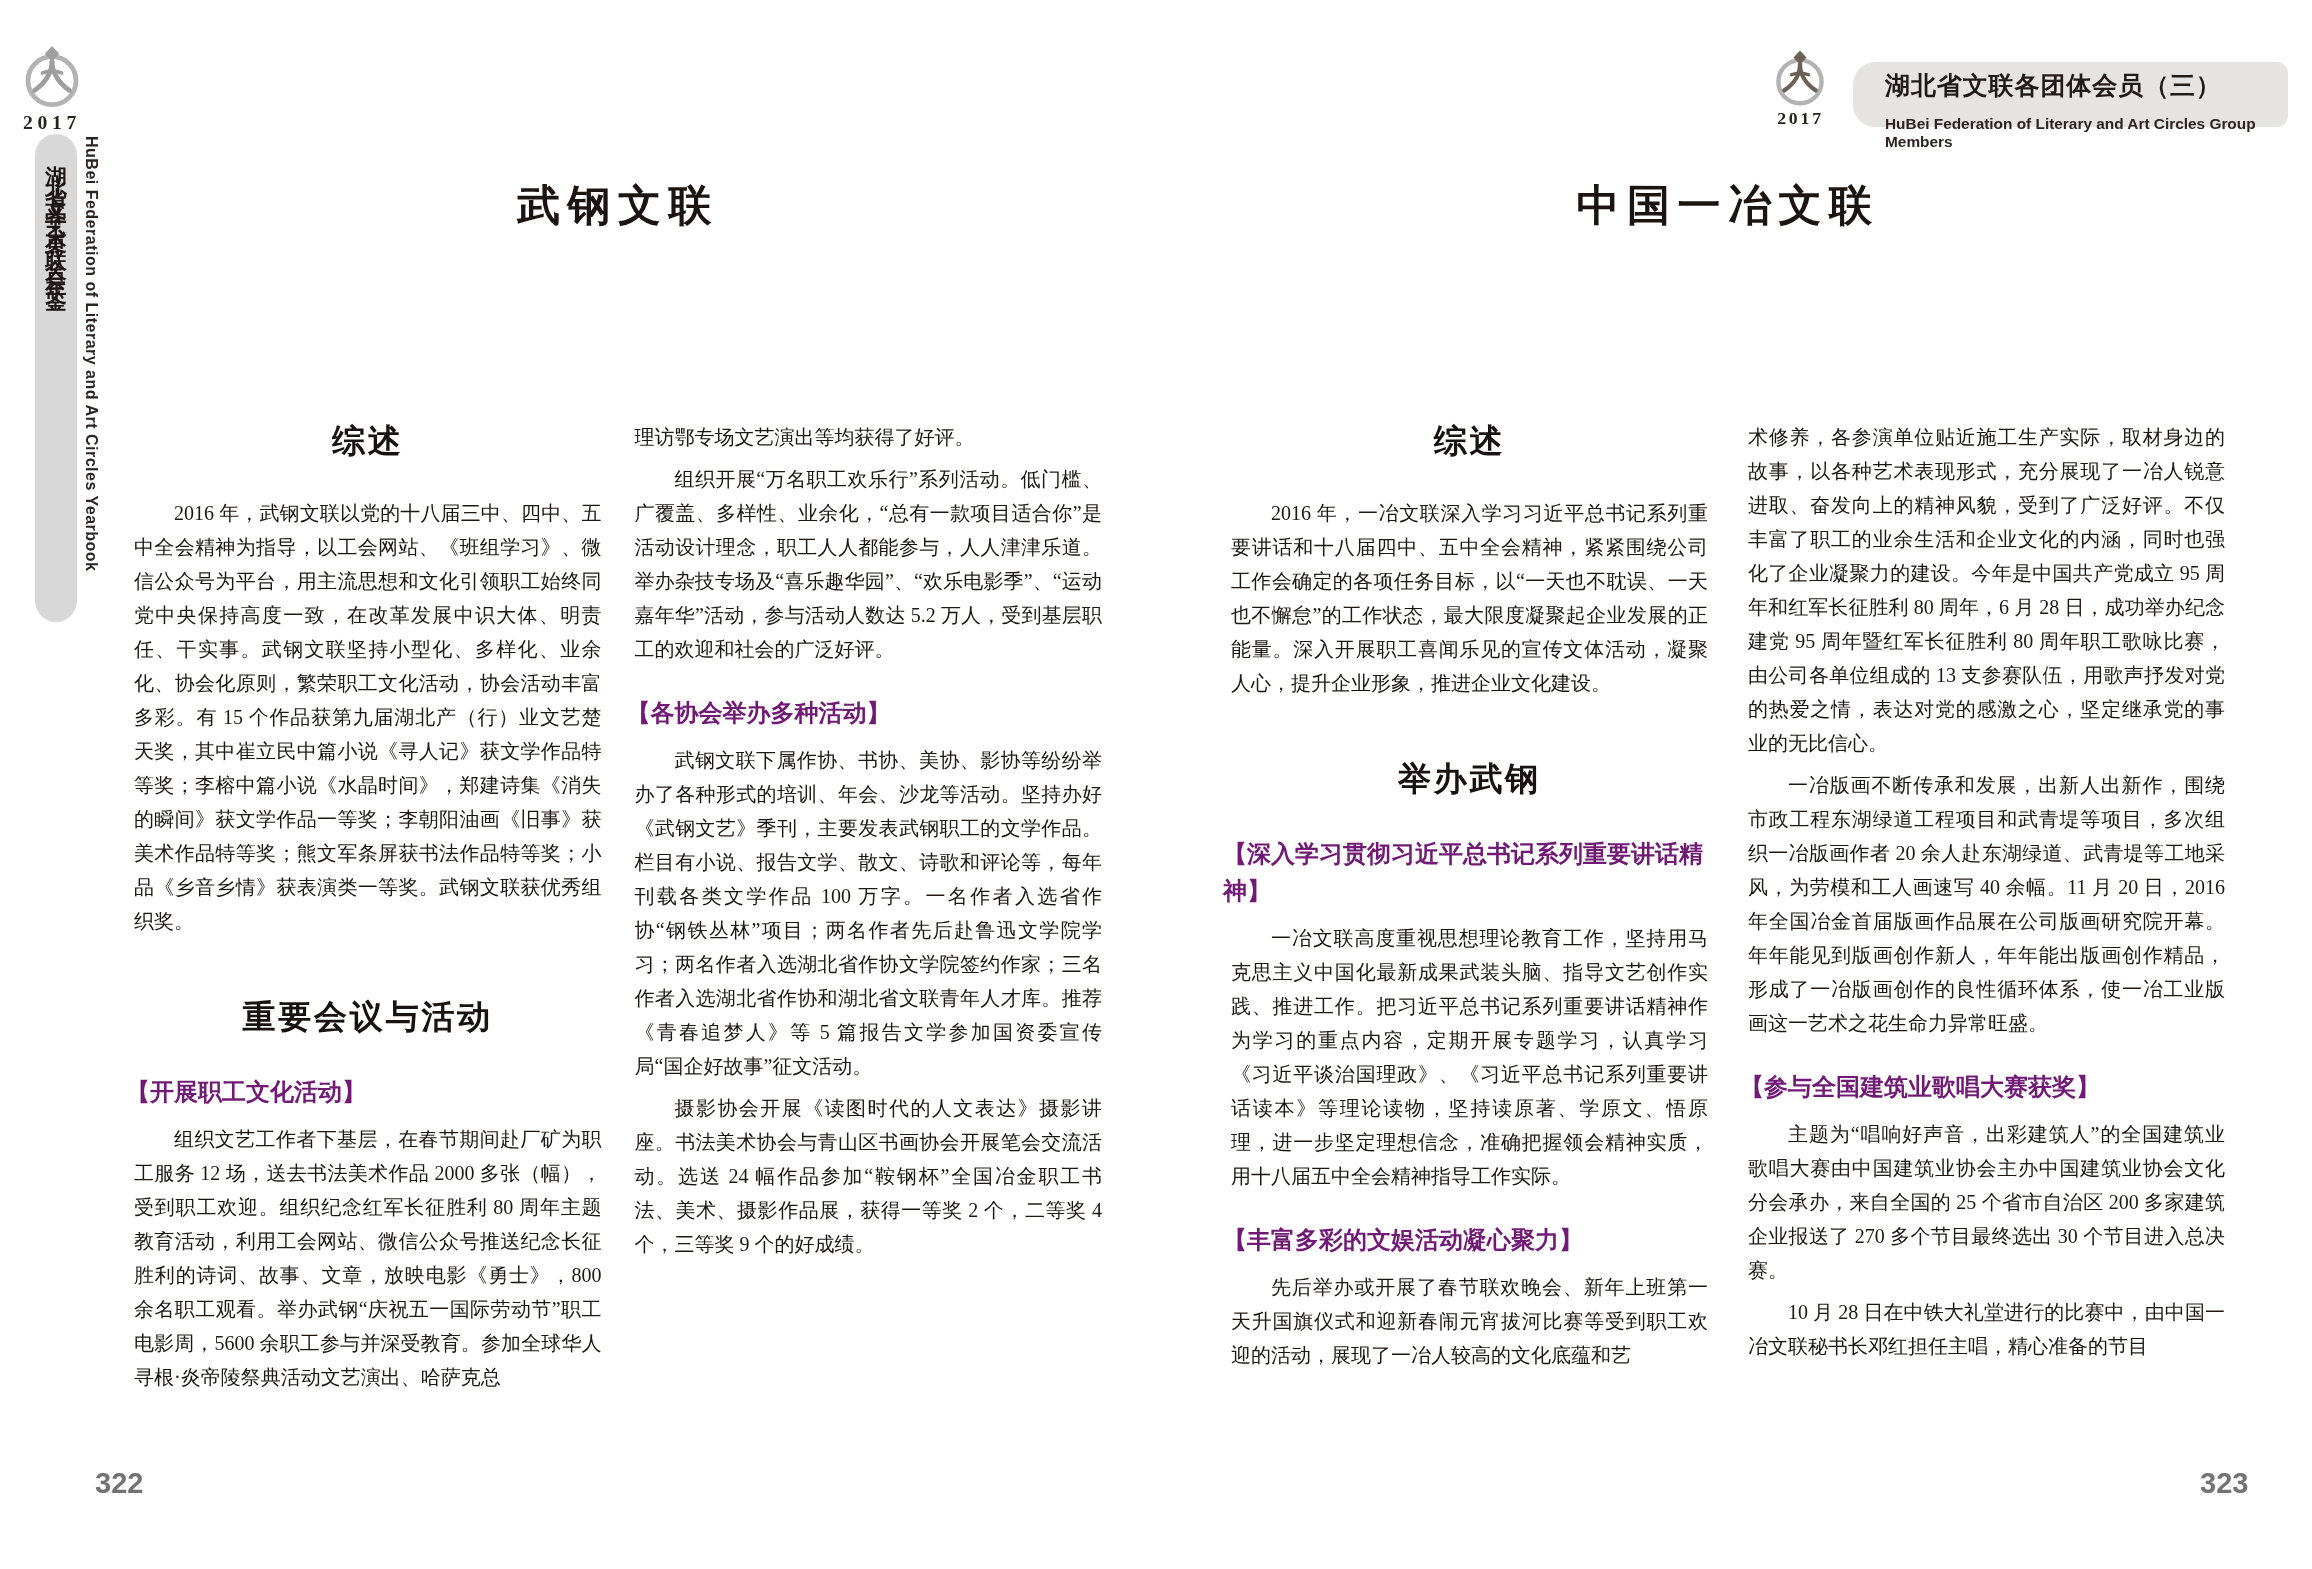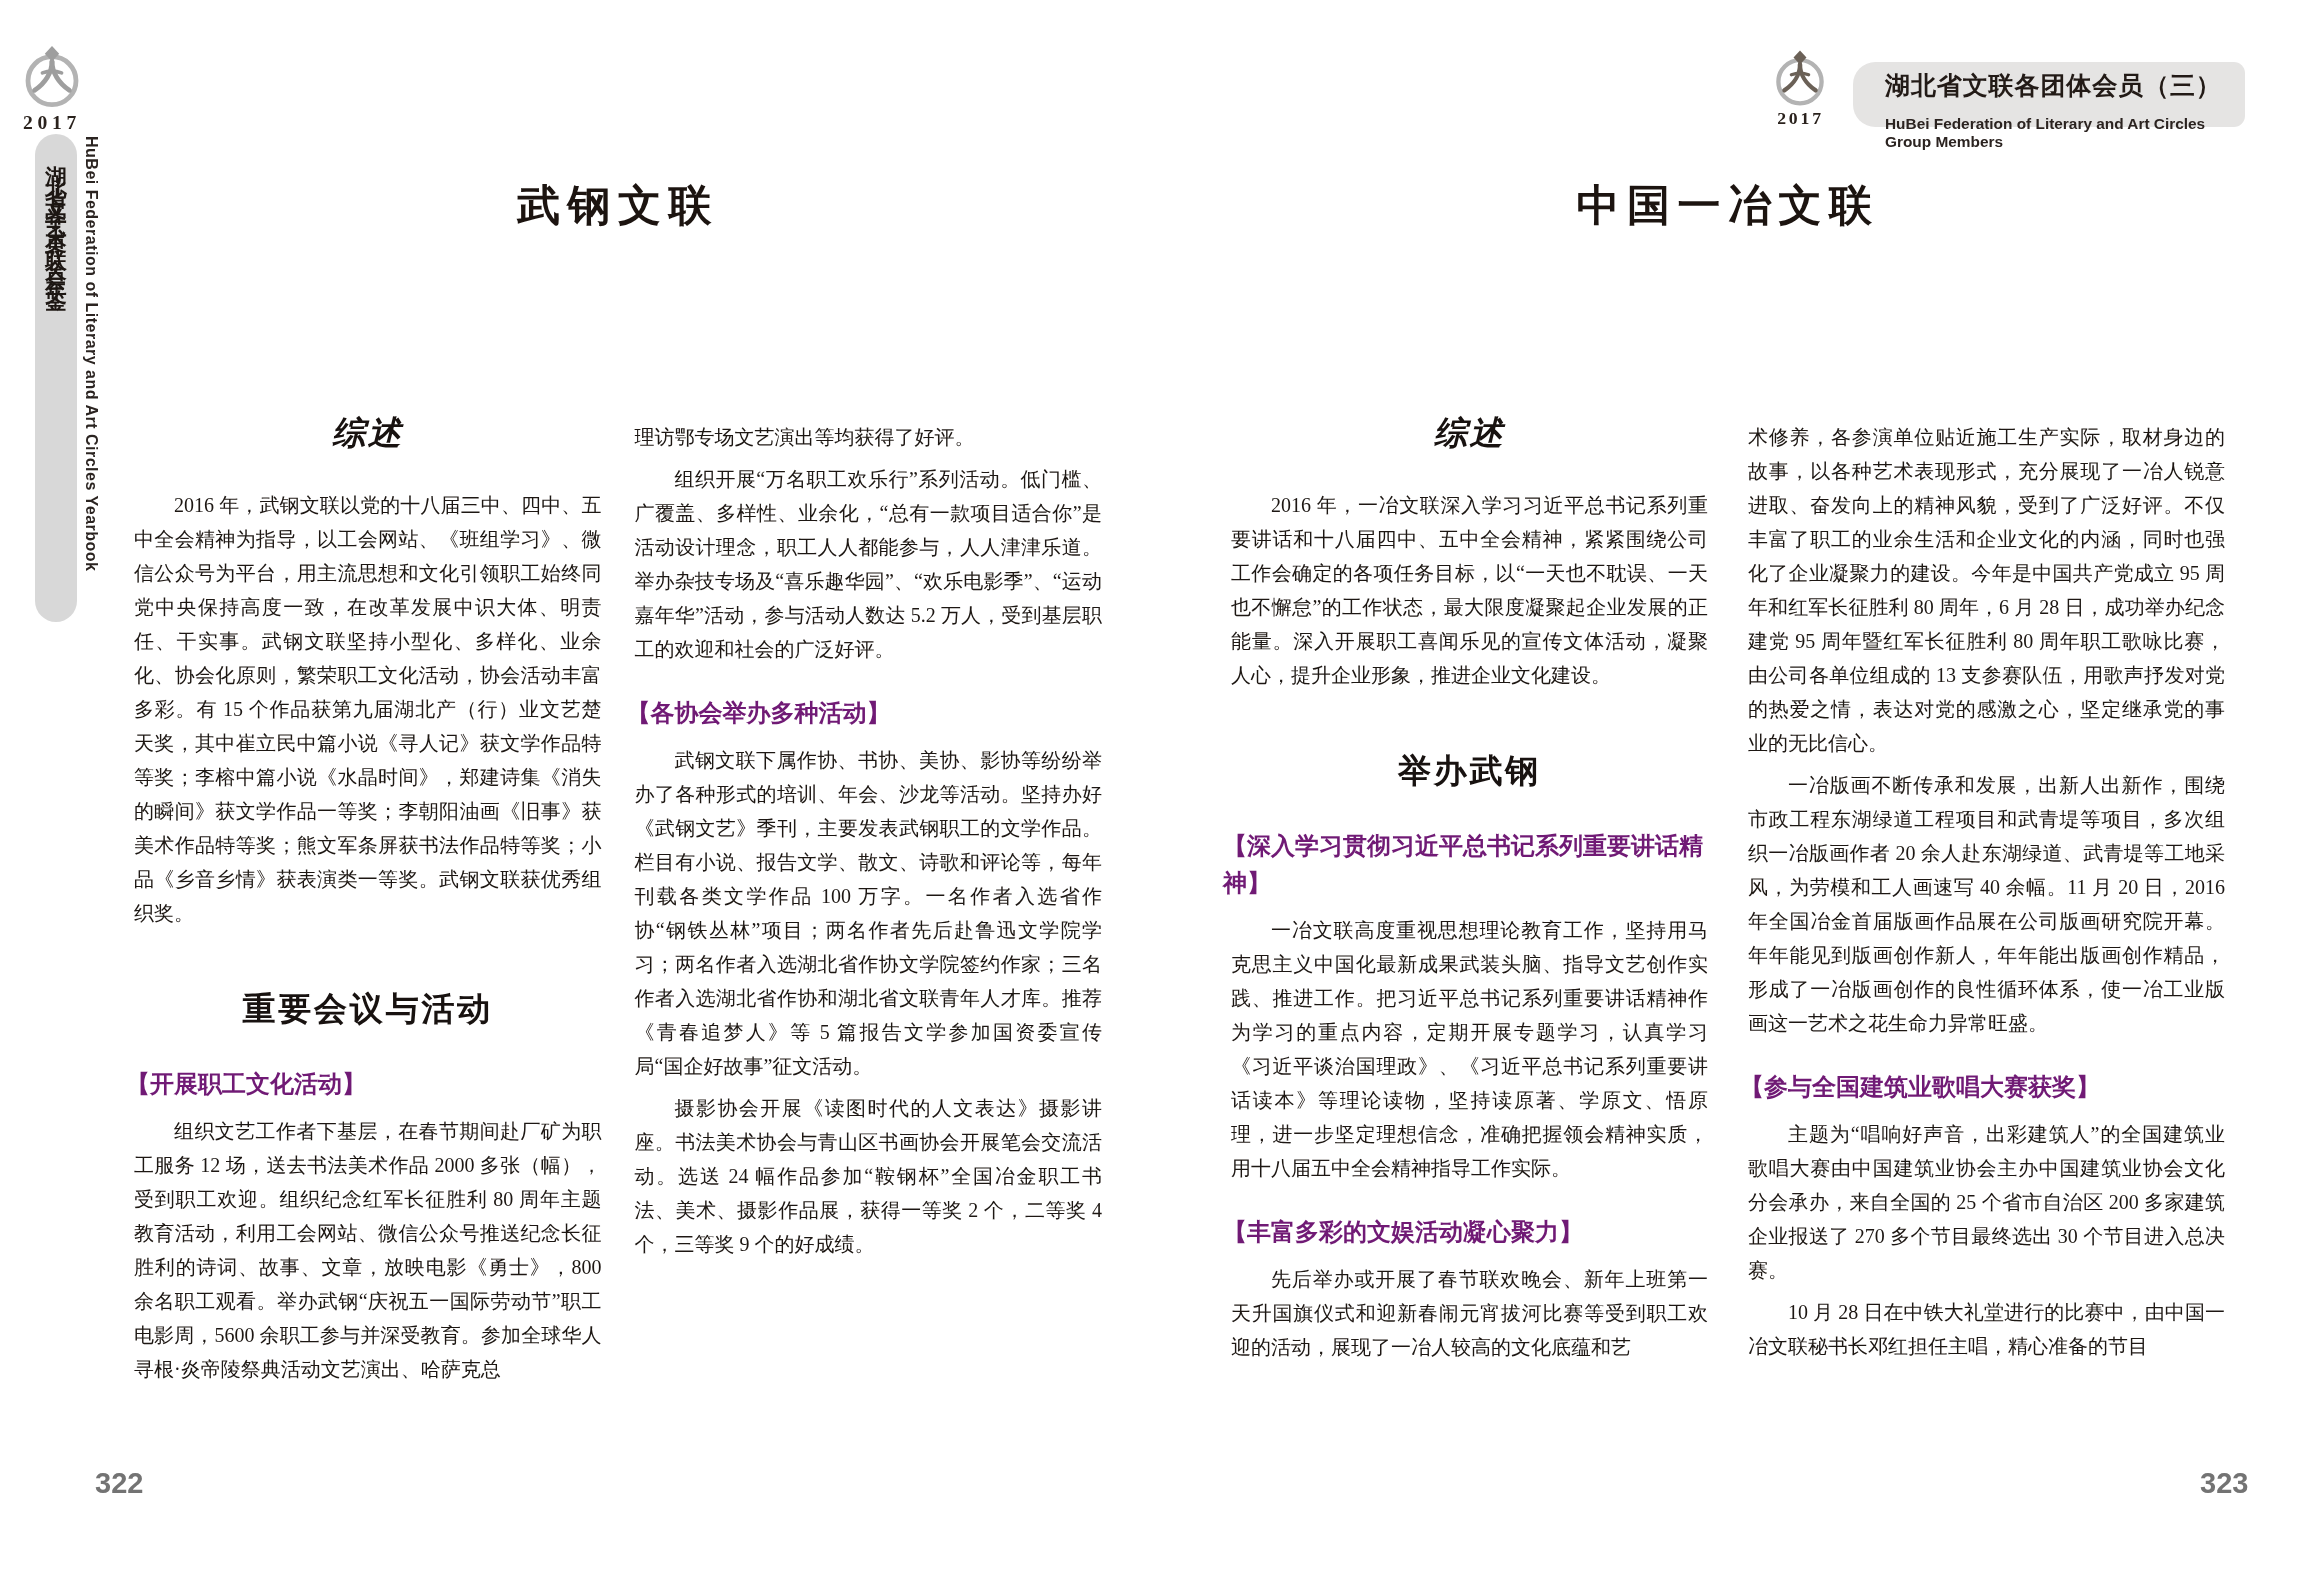--- a/index.html
+++ b/index.html
@@ -19,40 +19,40 @@
   .series-pill span{writing-mode:vertical-rl;text-orientation:upright;font-weight:bold;
     font-size:21.4px;letter-spacing:10.3px;padding-top:15px;color:#1d1713;
     font-family:"Liberation Serif","DejaVu Serif",serif;}
   .series-en{position:absolute;left:82px;top:136px;height:522px;writing-mode:vertical-rl;
     font-family:"Liberation Sans","DejaVu Sans",sans-serif;font-weight:bold;font-size:16px;
     letter-spacing:0.5px;color:#2b2421;}
   
   .header-logo{position:absolute;left:1773px;top:48px;width:54px;height:60px;}
   .header-year{position:absolute;left:1764px;top:108px;width:73px;text-align:center;
     font-weight:bold;font-size:17.7px;letter-spacing:2.8px;color:#2a221d;}
-  .header-bar{position:absolute;left:1853px;top:62px;width:392px;height:65px;background:#e5e4e3;
+  .header-bar{position:absolute;left:1853px;top:62px;width:435px;height:65px;background:#e5e4e3;
     border-radius:22.4px 11.2px 11.2px 22.4px;box-sizing:border-box;padding:8.4px 9.3px 0 32px;}
   .header-bar-cn{font-family:"Liberation Sans","DejaVu Sans",sans-serif;font-weight:bold;
     font-size:25px;color:#221a16;letter-spacing:0.9px;line-height:1.2;}
   .header-bar-en{font-family:"Liberation Sans","DejaVu Sans",sans-serif;font-weight:bold;
     font-size:15.4px;color:#2b2320;margin-top:15px;}
   
   .page-title{position:absolute;top:177px;text-align:center;font-weight:900;font-size:43px;
     letter-spacing:7.5px;color:#1c1410;font-family:Liberation Serif, serif;}
   .page-title.lp{left:126px;width:984px;}
   .page-title.rp{left:1223px;width:1010px;}
   
   .cols{position:absolute;top:412px;display:flex;}
   .cols.lp{left:126px;width:984px;gap:17px;}
   .cols.rp{left:1223px;width:1010px;gap:24px;}
   .col{flex:1 1 0;min-width:0;}
   .sec-head{font-family:"Liberation Sans","DejaVu Sans",sans-serif;font-weight:bold;
     font-size:33px;text-align:center;letter-spacing:2.8px;color:#181210;
     margin:58px 0 35px;line-height:1.25;}
-  .sec-head:first-child{margin-top:0;font-style:italic;}
+  .sec-head:first-child{margin-top:8px;}
   .sub-head{font-family:"Liberation Sans","DejaVu Sans",sans-serif;font-weight:bold;
     font-size:24px;color:#701a75;margin:28px 0 12px;line-height:1.55;}
   .col > .sub-head:first-child{margin-top:3.7px;}
   .para{font-size:20px;line-height:34px;text-align:justify;margin:8px;color:#1d1713;}
   .para.indent{text-indent:2em;}
   
   .page-number{position:absolute;top:1467px;font-family:"Liberation Sans","DejaVu Sans",sans-serif;
     font-weight:bold;font-size:29px;color:#737373;}
   .page-number.lp{left:95px;}
   .page-number.rp{left:2200px;}

